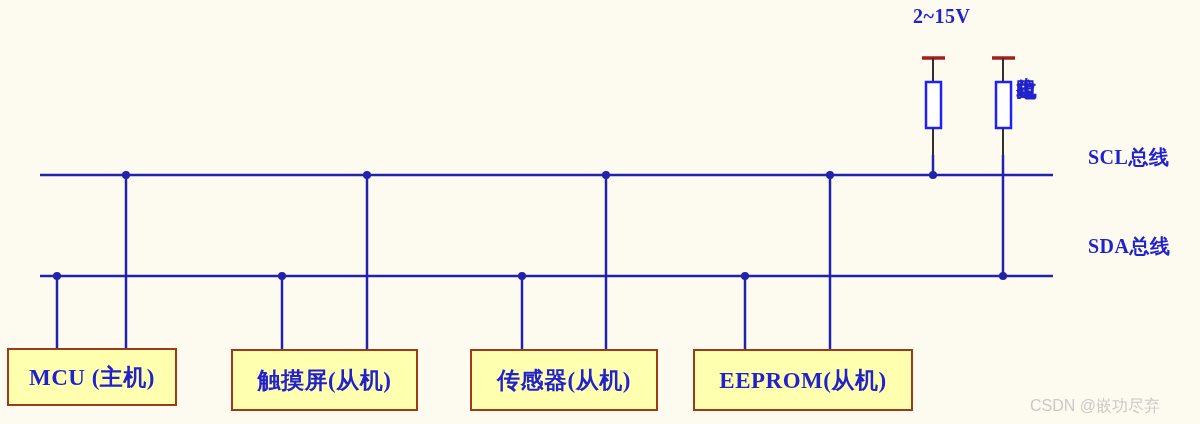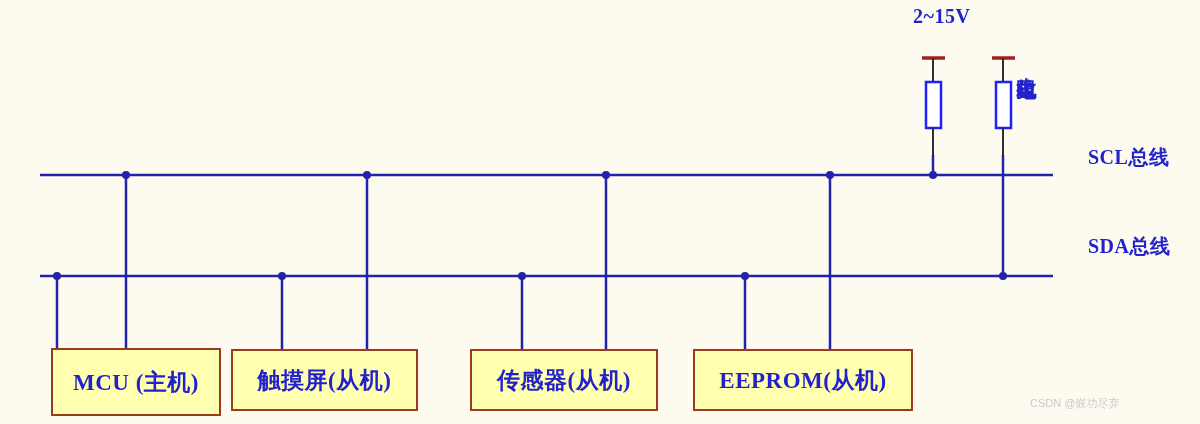--- a/index.html
+++ b/index.html
@@ -64,21 +64,21 @@
     color: #2222cc;
     font-size: 23px;
     font-weight: bold;
     font-family: "Liberation Serif", "DejaVu Serif", serif;
     letter-spacing: 0.5px;
   }
   .watermark {
     position: absolute;
     left: 1030px;
     top: 396px;
-    font-size: 11px;
+    font-size: 16px;
     color: #c9c9c9;
     font-family: "Liberation Sans", sans-serif;
     white-space: nowrap;
   }
 </style>
 </head>
 <body>
 
 <div id="canvas">
 
@@ -142,21 +142,21 @@
   </svg>
 
   <div class="lbl lbl-supply" data-bind="diagram.title_supply">2~15V</div>
 
   <div class="lbl lbl-pullup" data-bind="diagram.pullup_label">上拉电阻</div>
 
   <div class="lbl lbl-bus lbl-scl" data-bind="diagram.bus_scl_label">SCL总线</div>
 
   <div class="lbl lbl-bus lbl-sda" data-bind="diagram.bus_sda_label">SDA总线</div>
 
-  <div class="devbox" style="left:7px; top:348px; width:170px; height:68px;margin-left:44px;">
+  <div class="devbox" style="left:7px; top:348px; width:170px; height:58px;">
     <span data-bind="diagram.devices.0.label">MCU (主机)</span>
   </div>
 
   <div class="devbox" style="left:231px; top:349px; width:187px; height:62px;">
     <span data-bind="diagram.devices.1.label">触摸屏(从机)</span>
   </div>
 
   <div class="devbox" style="left:693px; top:349px; width:220px; height:62px;">
     <span data-bind="diagram.devices.3.label">EEPROM(从机)</span>
   </div>

